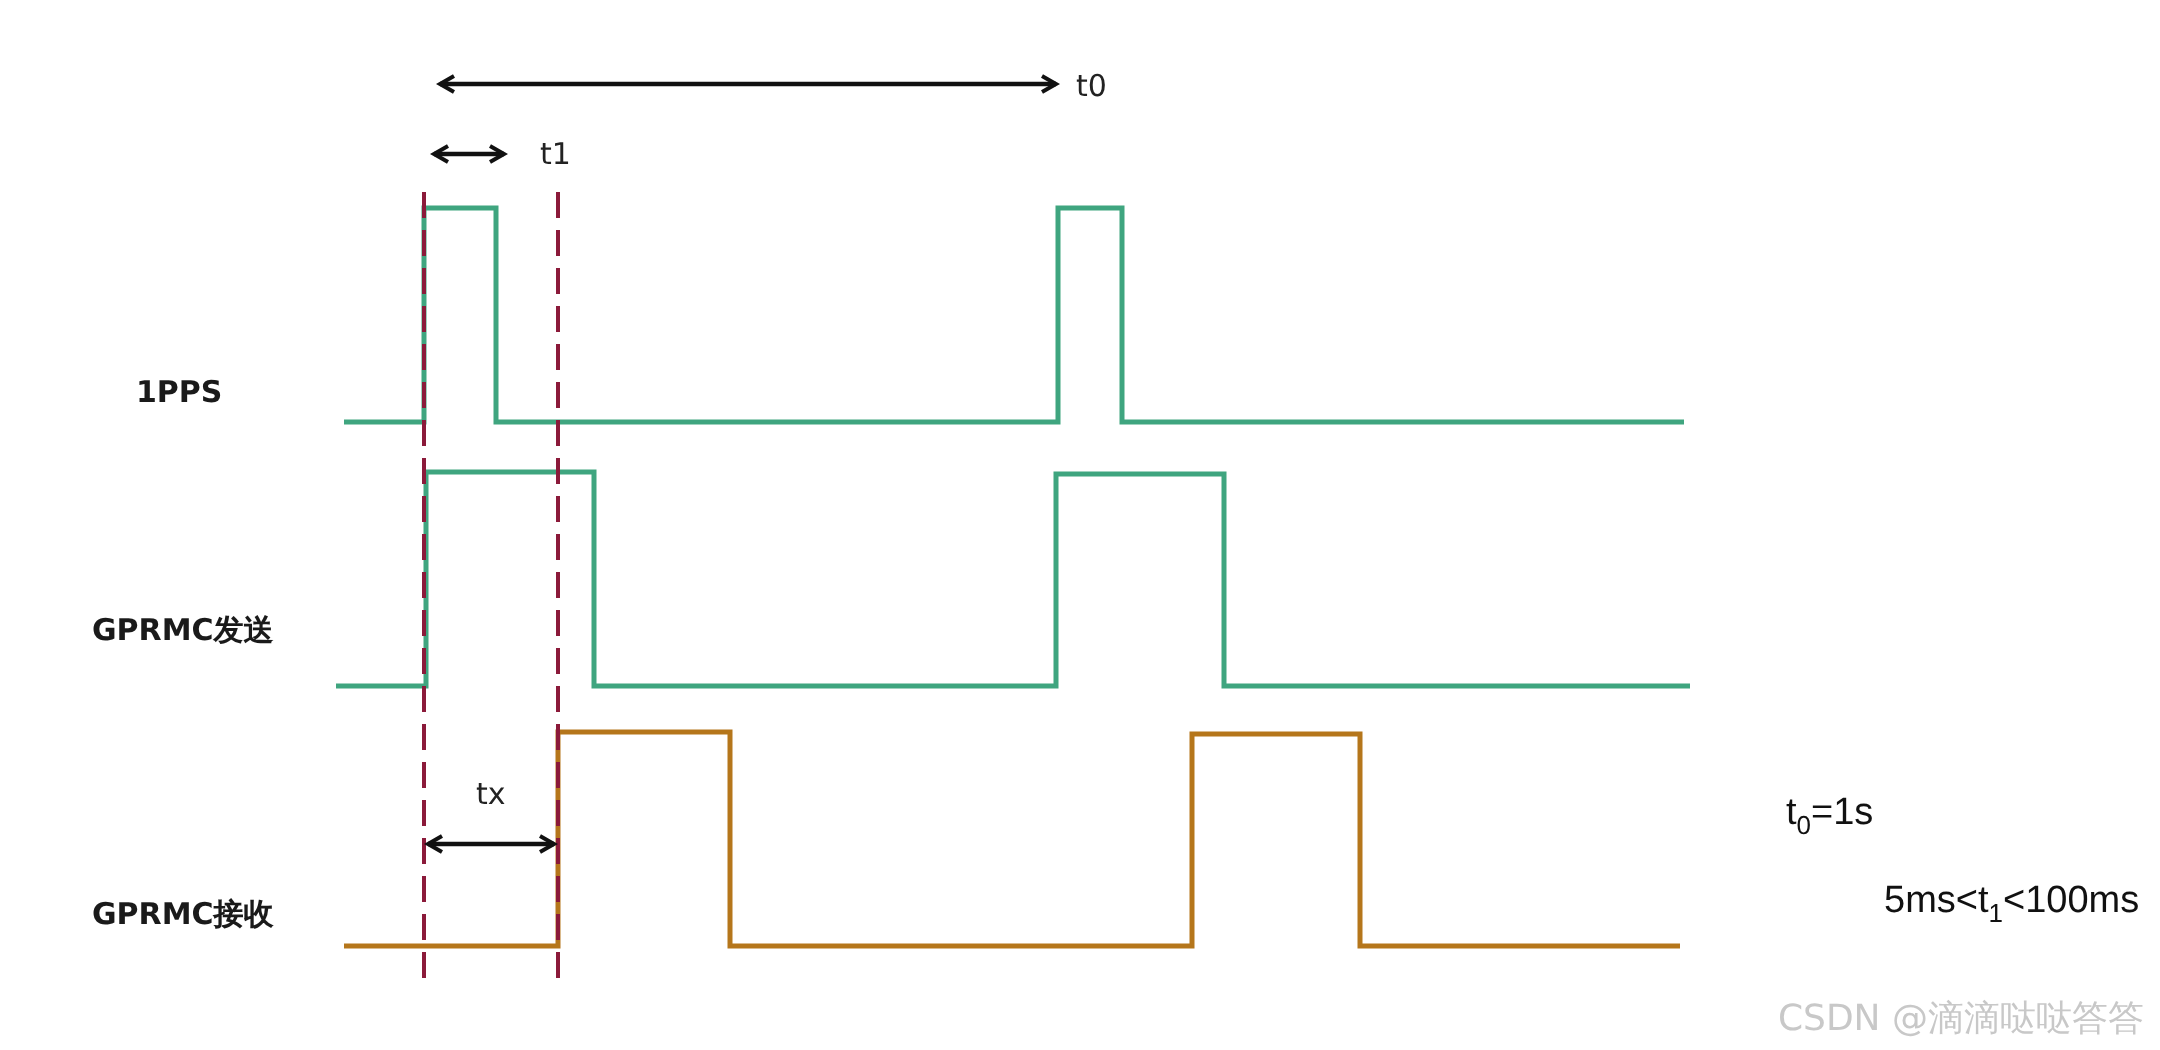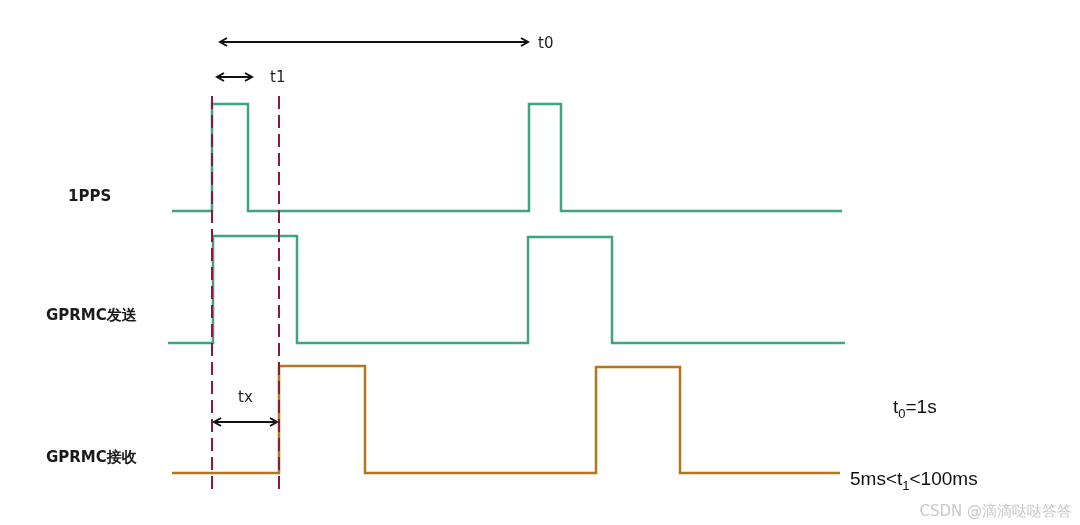--- a/index.html
+++ b/index.html
@@ -3,21 +3,21 @@
 <meta charset="utf-8">
 <style>
   html, body { margin: 0; padding: 0; background: #ffffff; }
   body { width: 1080px; height: 525px; position: relative; overflow: hidden;
          font-family: "Liberation Sans", "DejaVu Sans", sans-serif; }
   svg { position: absolute; left: 0; top: 0; }
   .sig-label { font-family: "DejaVu Sans", sans-serif; font-weight: bold; font-size: 15px; fill: #1a1a1a; }
   .dim-label { font-family: "DejaVu Sans", sans-serif; font-size: 15px; fill: #222222; }
   .note { position: absolute; font-family: Liberation Sans, sans-serif; font-size: 19px; color: #111; }
   .watermark { position: absolute; right: 8px; bottom: 4px; font-family: "DejaVu Sans", sans-serif;
-               font-size: 15px; color: #c8c8c8; }
+               font-size: 18px; color: #c8c8c8; }
 </style>
 </head>
 <body>
 
 <svg width="1080" height="525" viewBox="0 0 1080 525">
   <defs>
     <marker id="arrowhead" markerWidth="10" markerHeight="10" refX="8" refY="5" orient="auto-start-reverse" markerUnits="userSpaceOnUse">
       <path d="M1,1 L8,5 L1,9" fill="none" stroke="#111" stroke-width="2"></path>
     </marker>
   </defs>
@@ -41,17 +41,17 @@
   <line x1="212" y1="96" x2="212" y2="490" stroke="#8b1a3a" stroke-width="2" stroke-dasharray="13,6"></line>
   <line x1="279" y1="96" x2="279" y2="490" stroke="#8b1a3a" stroke-width="2" stroke-dasharray="13,6"></line>
 
   <text class="dim-label" x="238" y="402">tx</text>
   <line x1="214" y1="422" x2="277" y2="422" stroke="#111" stroke-width="2.2" marker-start="url(#arrowhead)" marker-end="url(#arrowhead)"></line>
 </svg>
 
 <div class="note" style="left:893px; top:396px;">
   <span>t</span><sub style="font-size:13px">0</sub><span>=1s</span>
 </div>
-<div class="note" style="left:850px; top:440px;margin-top:28px;">
+<div class="note" style="left:942px; top:440px;">
   <span>5ms&lt;t</span><sub style="font-size:13px">1</sub><span>&lt;100ms</span>
 </div>
 
 <div class="watermark">CSDN @滴滴哒哒答答</div>
 
 </body></html>

